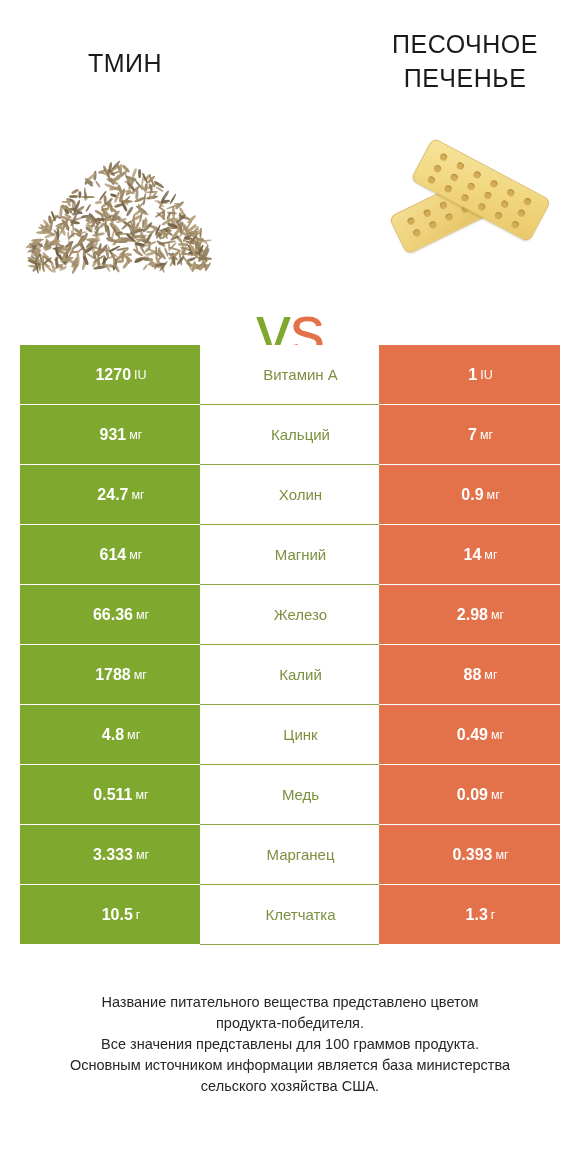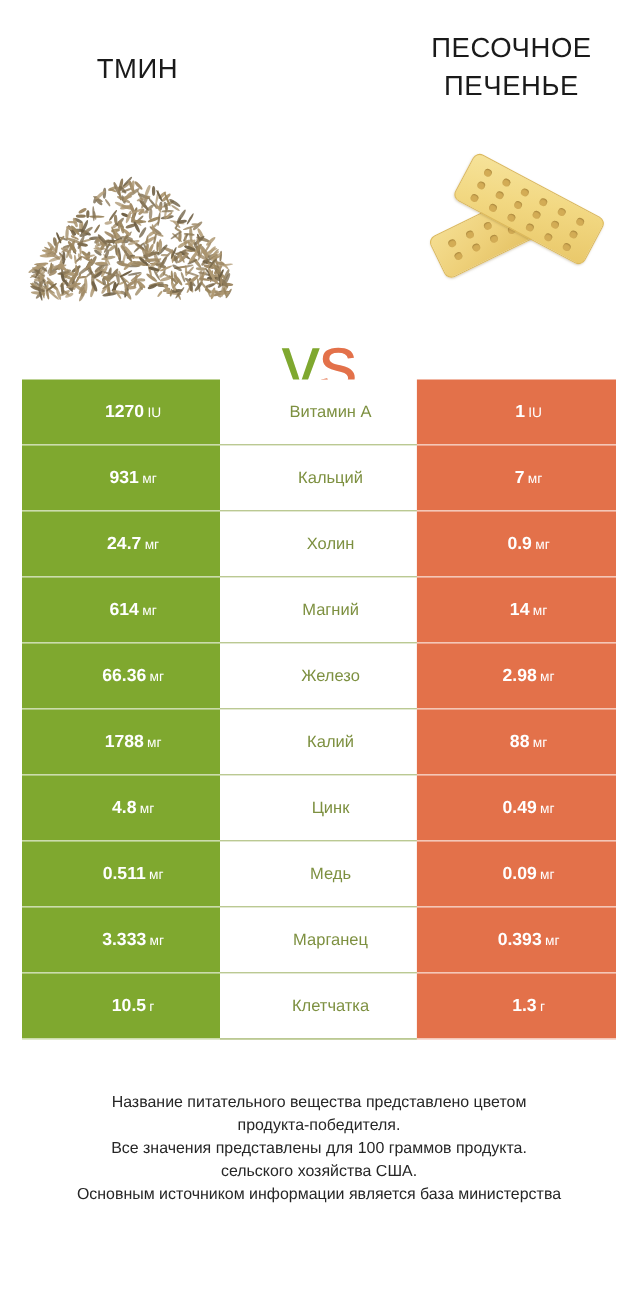--- a/index.html
+++ b/index.html
@@ -889,15 +889,15 @@
         <span class="val">1.3</span>
         <span class="unit">г</span>
       </div>
     </div>
   </div>
 
 <div class="footer">
   <div>Название питательного вещества представлено цветом</div>
   <div>продукта-победителя.</div>
   <div>Все значения представлены для 100 граммов продукта.</div>
+  <div>Основным источником информации является база министерства</div>
   <div>сельского хозяйства США.</div>
-  <div>Основным источником информации является база министерства</div>
 </div>
 
 </body></html>

